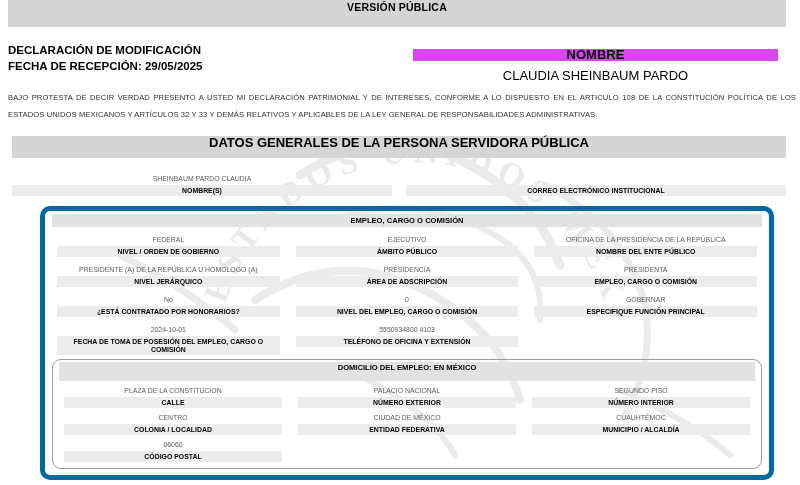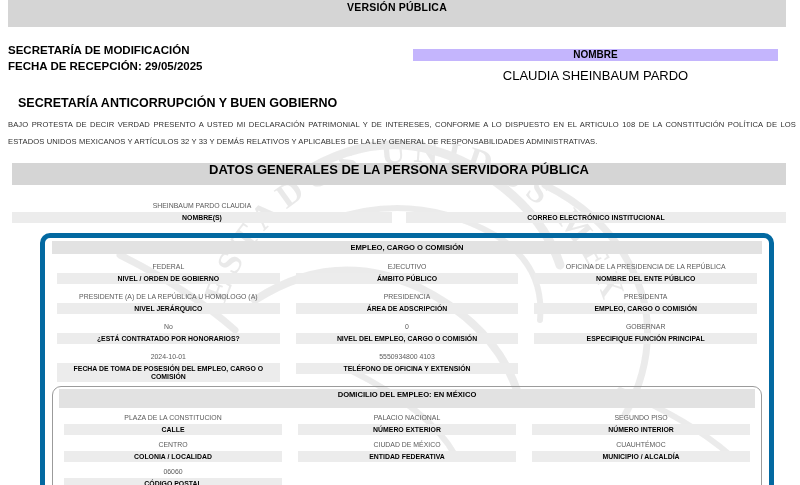--- a/index.html
+++ b/index.html
@@ -19,22 +19,22 @@
     margin:0 14px 0 8px;height:27px;line-height:15px;
     background:#d5d5d5;text-align:center;
     font-size:10.5px;font-weight:bold;letter-spacing:.2px;
   }
   .header-row{display:flex;margin-top:17px;}
   .header-left{flex:1;margin-left:8px;}
   .h-decl{font-size:11.5px;font-weight:bold;}
   .h-fecha{font-size:11.5px;font-weight:bold;margin-top:4px;}
   .header-right{width:365px;margin-right:22px;margin-top:5px;}
   .nombre-bar{
-    height:12px;line-height:12px;background:#c4b5fd;
-    text-align:center;font-size:10px;font-weight:bold;
+    height:12px;line-height:12px;background:#d946ef;
+    text-align:center;font-size:13px;font-weight:bold;
   }
   .nombre-value{font-size:13px;font-weight:normal;text-align:center;margin-top:7px;}
   .secretariat{margin:13px 0 0 18px;font-size:12.5px;font-weight:bold;}
   .oath{
     margin:6px 4px 0 8px;font-size:7.6px;line-height:17px;
     text-align:justify;color:#2e2e2e;letter-spacing:.1px;
   }
   .section-bar{
     margin:13px 14px 16px 12px;height:22px;line-height:14px;
     background:#d5d5d5;text-align:center;font-size:13px;font-weight:bold;
@@ -93,30 +93,29 @@
       </g>
     </g>
   </svg>
 
   <div class="content">
 
     <div class="bar-version">VERSIÓN PÚBLICA</div>
 
     <div class="header-row">
       <div class="header-left">
-        <div class="h-decl">SECRETARÍA DE MODIFICACIÓN</div>
+        <div class="h-decl">DECLARACIÓN DE MODIFICACIÓN</div>
         <div class="h-fecha">FECHA DE RECEPCIÓN: 29/05/2025</div>
       </div>
       <div class="header-right">
         <div class="nombre-bar">NOMBRE</div>
         <div class="nombre-value">CLAUDIA SHEINBAUM PARDO</div>
       </div>
     </div>
 
-    <div class="secretariat">SECRETARÍA ANTICORRUPCIÓN Y BUEN GOBIERNO</div>
 
     <div class="oath">BAJO PROTESTA DE DECIR VERDAD PRESENTO A USTED MI DECLARACIÓN PATRIMONIAL Y DE INTERESES, CONFORME A LO DISPUESTO EN EL ARTICULO 108 DE LA CONSTITUCIÓN POLÍTICA DE LOS ESTADOS UNIDOS MEXICANOS Y ARTÍCULOS 32 Y 33 Y DEMÁS RELATIVOS Y APLICABLES DE LA LEY GENERAL DE RESPONSABILIDADES ADMINISTRATIVAS.</div>
 
     <div class="section-bar">DATOS GENERALES DE LA PERSONA SERVIDORA PÚBLICA</div>
 
     <div class="general-row">
       <div class="gcell">
         <div class="field-value">SHEINBAUM PARDO CLAUDIA</div>
         <div class="field-label">NOMBRE(S)</div>
       </div>

